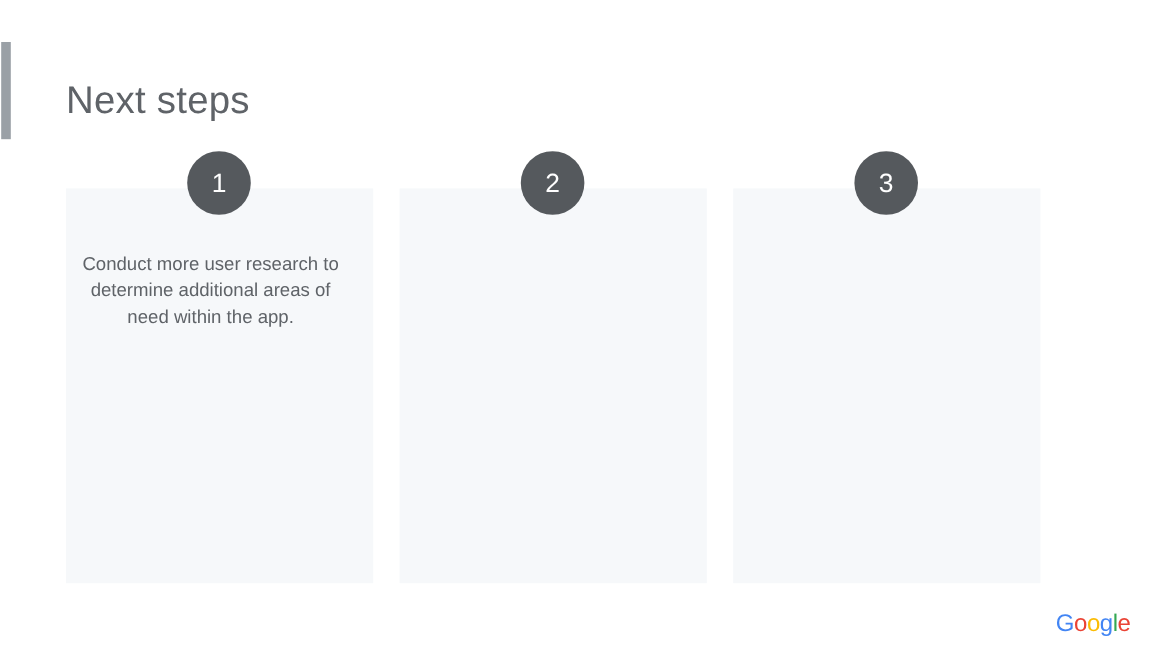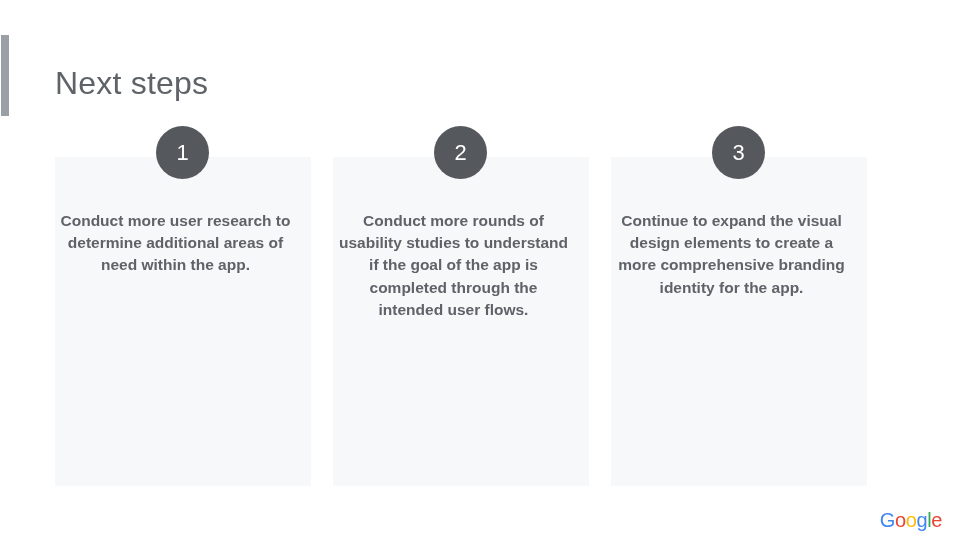--- a/index.html
+++ b/index.html
@@ -61,21 +61,21 @@
 
   .card-text {
     position: absolute;
     left: 3px;
     right: 18px;
     top: 53px;
     text-align: center;
     font-size: 15.5px;
     line-height: 22.2px;
     color: #5f6368;
-    font-weight: 700;
+    font-weight: 400;
   }
   
   .badge {
     position: absolute;
     top: -31px;
     width: 53px;
     height: 53px;
     border-radius: 50%;
     background: #55595d;
     color: #ffffff;
@@ -113,26 +113,24 @@
 
   <div class="cards">
 
     <div class="card c0" style="background: rgb(246, 248, 250);">
       <div class="badge b0" style="background: rgb(85, 89, 93);">1</div>
       <div class="card-text">Conduct more user research to determine additional areas of need within the app.</div>
     </div>
 
     <div class="card c1" style="background: rgb(246, 248, 250);">
       <div class="badge b1" style="background: rgb(85, 89, 93);">2</div>
-      <div class="card-text">Conduct more rounds of usability studies to understand if the goal of the app is completed through the intended user flows.</div>
     </div>
 
     <div class="card c2" style="background: rgb(246, 248, 250);">
       <div class="badge b2" style="background: rgb(85, 89, 93);">3</div>
-      <div class="card-text">Continue to expand the visual design elements to create a more comprehensive branding identity for the app.</div>
     </div>
 
   </div>
 
   <div class="google-logo">
     <span style="color: rgb(66, 133, 244);">G</span><span style="color: rgb(234, 67, 53);">o</span><span style="color: rgb(251, 188, 5);">o</span><span style="color: rgb(66, 133, 244);">g</span><span style="color: rgb(52, 168, 83);">l</span><span style="color: rgb(234, 67, 53);">e</span>
   </div>
 
 </div>
 

